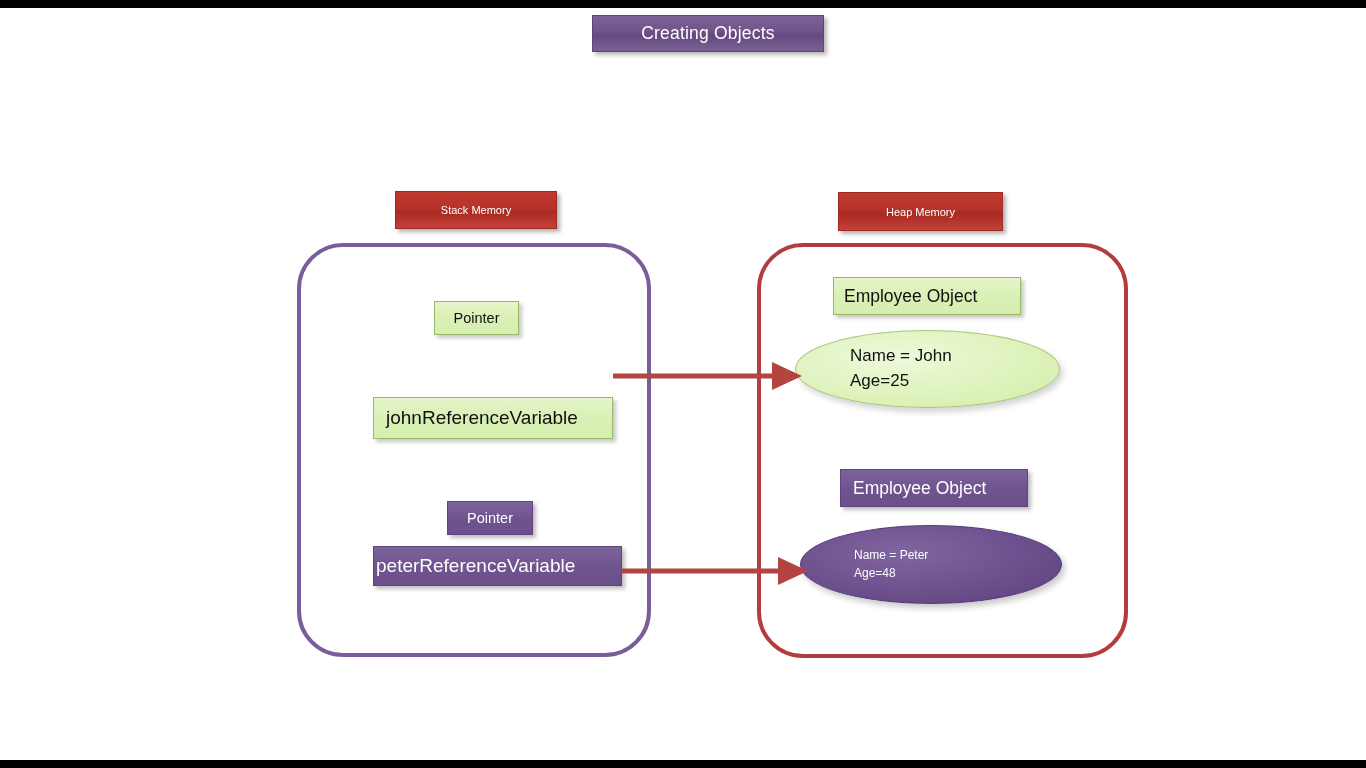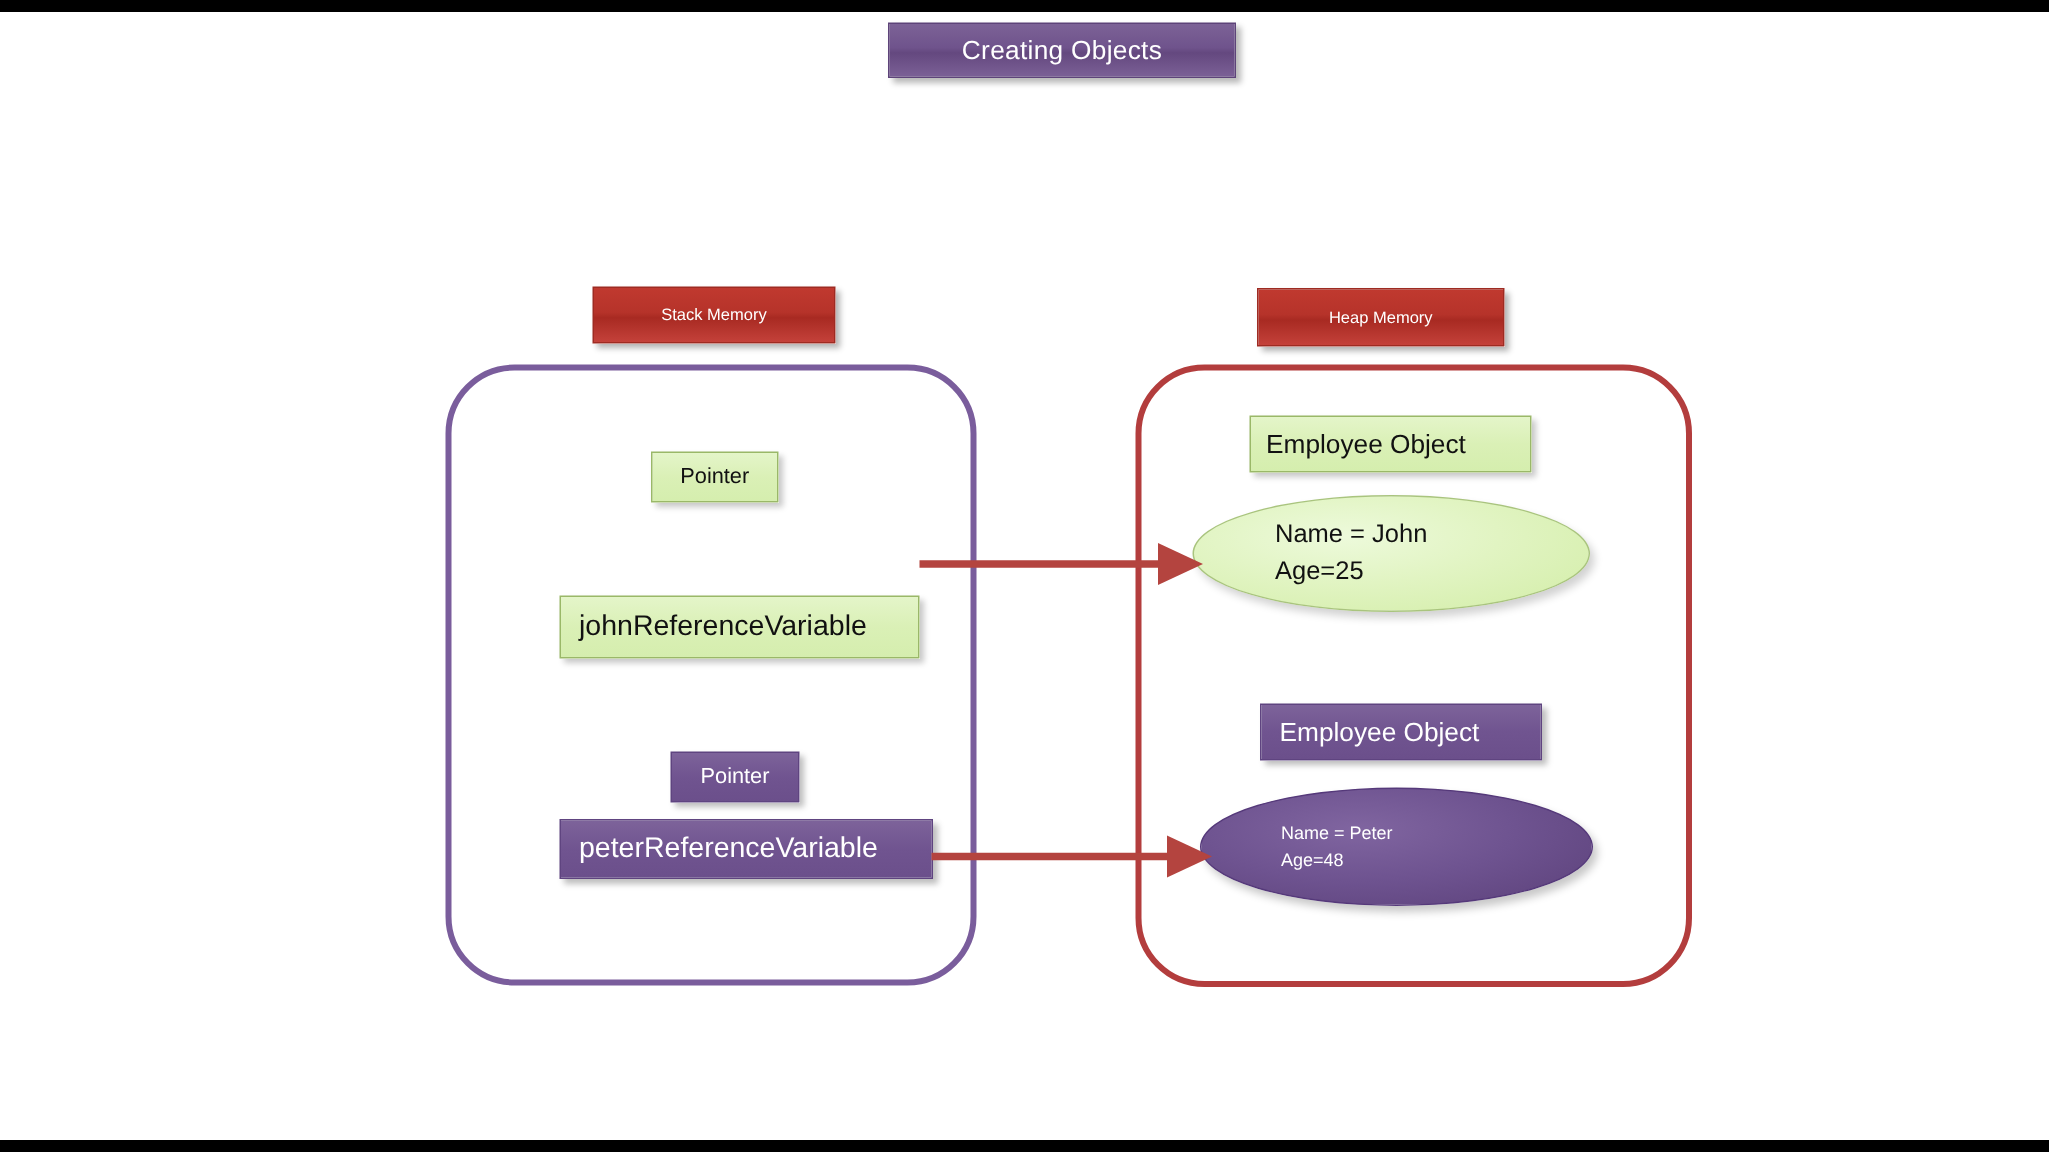--- a/index.html
+++ b/index.html
@@ -162,21 +162,21 @@
     height: 34px;
     justify-content: center;
     font-size: 14.5px;
   }
   #peter-reference-variable {
     left: 373px;
     top: 538px;
     width: 249px;
     height: 40px;
     justify-content: flex-start;
-    padding-left: 12px;
+    padding-left: 2px;
     font-size: 19px;
   }
   #employee-object-label-peter {
     left: 840px;
     top: 461px;
     width: 188px;
     height: 38px;
     justify-content: flex-start;
     padding-left: 12px;
     font-size: 17.5px;

